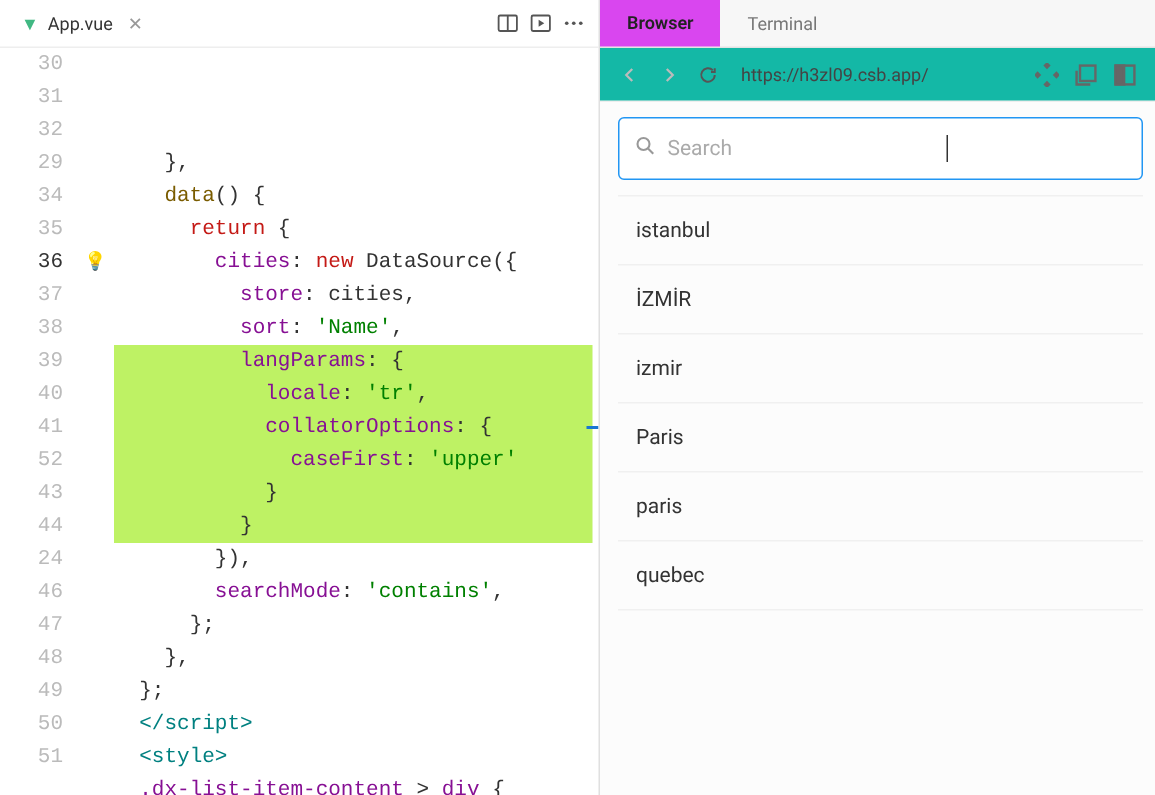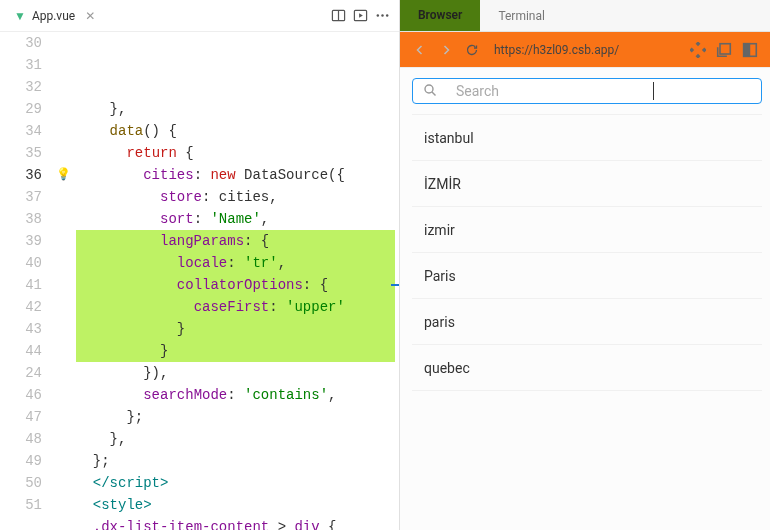--- a/index.html
+++ b/index.html
@@ -115,33 +115,33 @@
 }
 .prev-tab {
   padding: 0 18px;
   display: flex;
   align-items: center;
   font-size: 12px;
   color: #777;
   cursor: pointer;
 }
 .prev-tab.active {
-  background: #4d7c0f;
+  background: #d946ef;
   color: #222;
   font-weight: 600;
   border-bottom: 2px solid transparent;
 }
 .addr-bar {
   height: 36px;
   display: flex;
   align-items: center;
   gap: 10px;
   padding: 0 12px;
   border-bottom: 1px solid #eee;
-  background: #f97316;
+  background: #14b8a6;
 }
 .nav-btn {
   width: 16px; height: 16px;
   display: flex; align-items: center; justify-content: center;
   color: #bbb; cursor: pointer;
 }
 .nav-btn.enabled { color: #555; }
 .addr-url {
   flex: 1;
   font-size: 12px;
@@ -155,28 +155,28 @@
 }
 
 .app-surface {
   flex: 1;
   padding: 10px 8px 10px 12px;
   overflow: hidden;
   display: flex;
   flex-direction: column;
 }
 .search-box {
-  height: 26px;
+  height: 42px;
   border: 1px solid #2196f3;
   border-radius: 4px;
   background: #fff;
   display: flex;
   align-items: center;
   padding: 0 10px;
-  gap: 19px;
+  gap: 8px;
   margin-bottom: 10px;
 }
 .search-box .mag { color: #999; }
 .search-box input {
   border: none; outline: none;
   font-size: 14px;
   flex: 1;
   color: #333;
   font-family: inherit;
 }
@@ -242,21 +242,21 @@
         <div class="ln">32</div>
         <div class="ln">29</div>
         <div class="ln">34</div>
         <div class="ln">35</div>
         <div class="ln active">36</div>
         <div class="ln">37</div>
         <div class="ln">38</div>
         <div class="ln">39</div>
         <div class="ln">40</div>
         <div class="ln">41</div>
-        <div class="ln">42</div>
+        <div class="ln">52</div>
         <div class="ln">43</div>
         <div class="ln">44</div>
         <div class="ln">24</div>
         <div class="ln">46</div>
         <div class="ln">47</div>
         <div class="ln">48</div>
         <div class="ln">49</div>
         <div class="ln">50</div>
         <div class="ln">51</div>
       </div>

